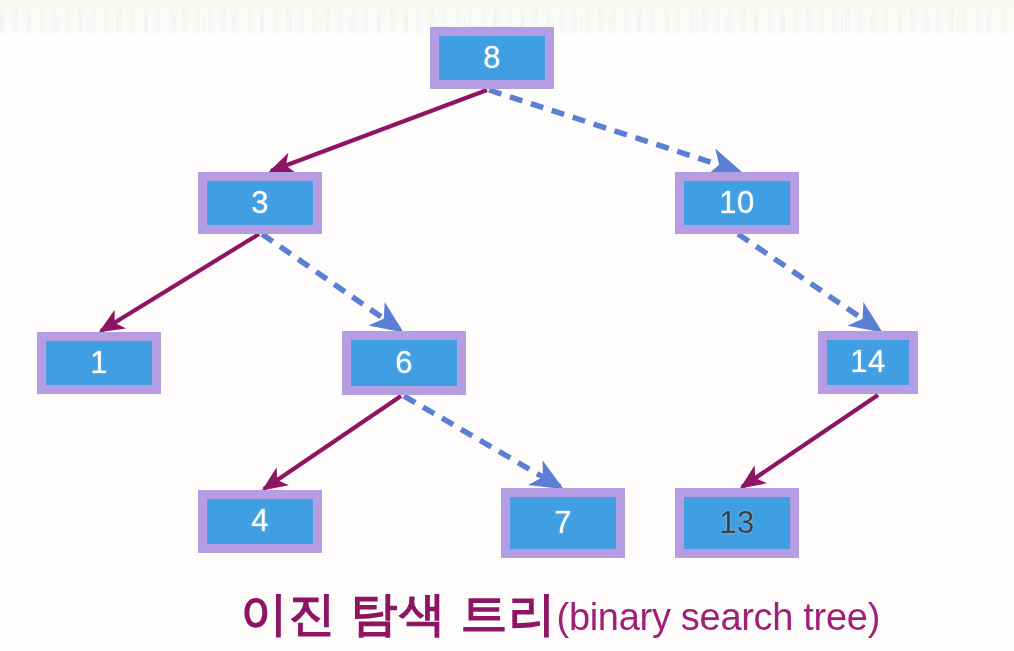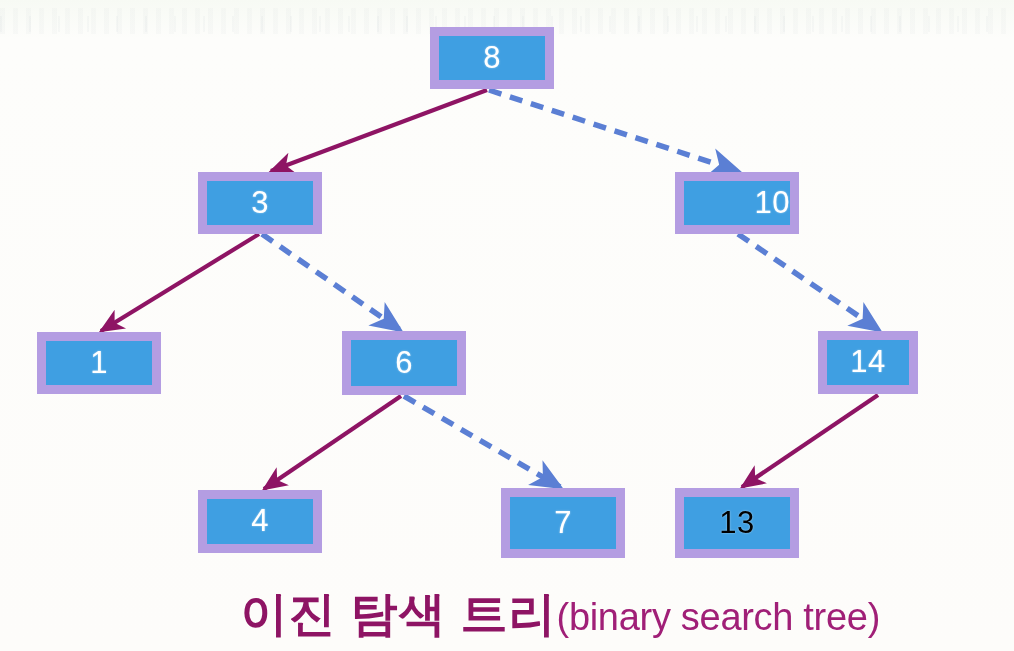--- a/index.html
+++ b/index.html
@@ -141,39 +141,39 @@
       </g>
   </svg>
 
   <div id="node-layer">
       <div class="node" style="left: 430px; top: 27px; width: 124px; height: 62px; background: rgb(63, 159, 226); border-color: rgb(180, 157, 226); color: rgb(255, 255, 255);">
         <span class="node-label">8</span>
       </div>
       <div class="node" style="left: 198px; top: 172px; width: 124px; height: 62px; background: rgb(63, 159, 226); border-color: rgb(180, 157, 226); color: rgb(255, 255, 255);">
         <span class="node-label">3</span>
       </div>
-      <div class="node" style="left: 675px; top: 172px; width: 124px; height: 62px; background: rgb(63, 159, 226); border-color: rgb(180, 157, 226); color: rgb(255, 255, 255); justify-content: flex-end;">
+      <div class="node" style="left: 675px; top: 172px; width: 124px; height: 62px; background: rgb(63, 159, 226); border-color: rgb(180, 157, 226); color: rgb(255, 255, 255);">
         <span class="node-label">10</span>
       </div>
       <div class="node" style="left: 37px; top: 332px; width: 124px; height: 62px; background: rgb(63, 159, 226); border-color: rgb(180, 157, 226); color: rgb(255, 255, 255);">
         <span class="node-label">1</span>
       </div>
       <div class="node" style="left: 342px; top: 331px; width: 124px; height: 64px; background: rgb(63, 159, 226); border-color: rgb(180, 157, 226); color: rgb(255, 255, 255);">
         <span class="node-label">6</span>
       </div>
       <div class="node" style="left: 818px; top: 331px; width: 100px; height: 63px; background: rgb(63, 159, 226); border-color: rgb(180, 157, 226); color: rgb(255, 255, 255);">
         <span class="node-label">14</span>
       </div>
       <div class="node" style="left: 198px; top: 490px; width: 124px; height: 63px; background: rgb(63, 159, 226); border-color: rgb(180, 157, 226); color: rgb(255, 255, 255);">
         <span class="node-label">4</span>
       </div>
       <div class="node" style="left: 501px; top: 488px; width: 124px; height: 70px; background: rgb(63, 159, 226); border-color: rgb(180, 157, 226); color: rgb(255, 255, 255);">
         <span class="node-label">7</span>
       </div>
-      <div class="node" style="left: 675px; top: 488px; width: 124px; height: 70px; background: rgb(63, 159, 226); border-color: rgb(180, 157, 226); color: #000000;">
+      <div class="node" style="left: 675px; top: 488px; width: 124px; height: 70px; background: rgb(63, 159, 226); border-color: rgb(180, 157, 226); color: #404040;">
         <span class="node-label">13</span>
       </div>
     </div>
 
   <div id="caption">
     <span class="ko">이진 탐색 트리</span><span class="en">(binary search tree)</span>
   </div>
 
 </div>
 

